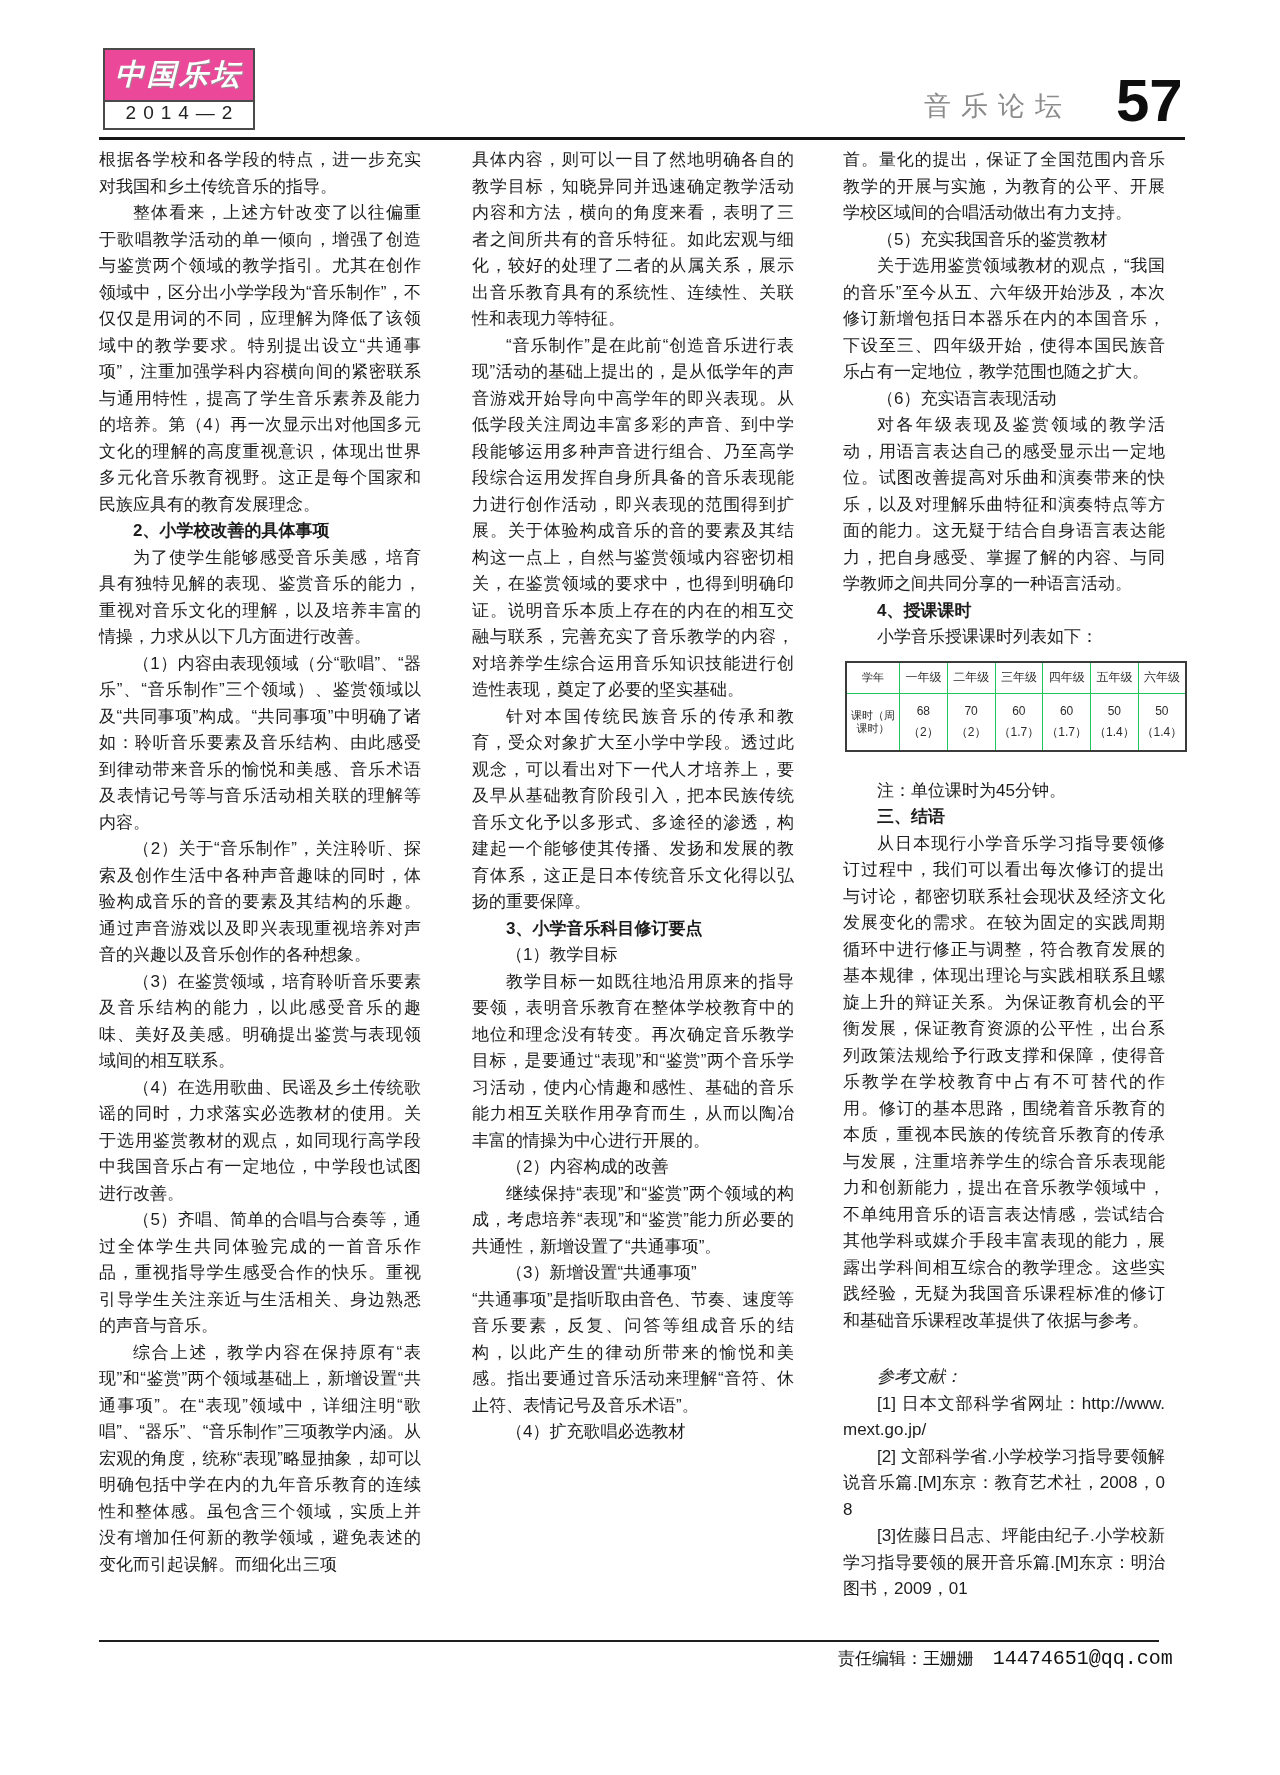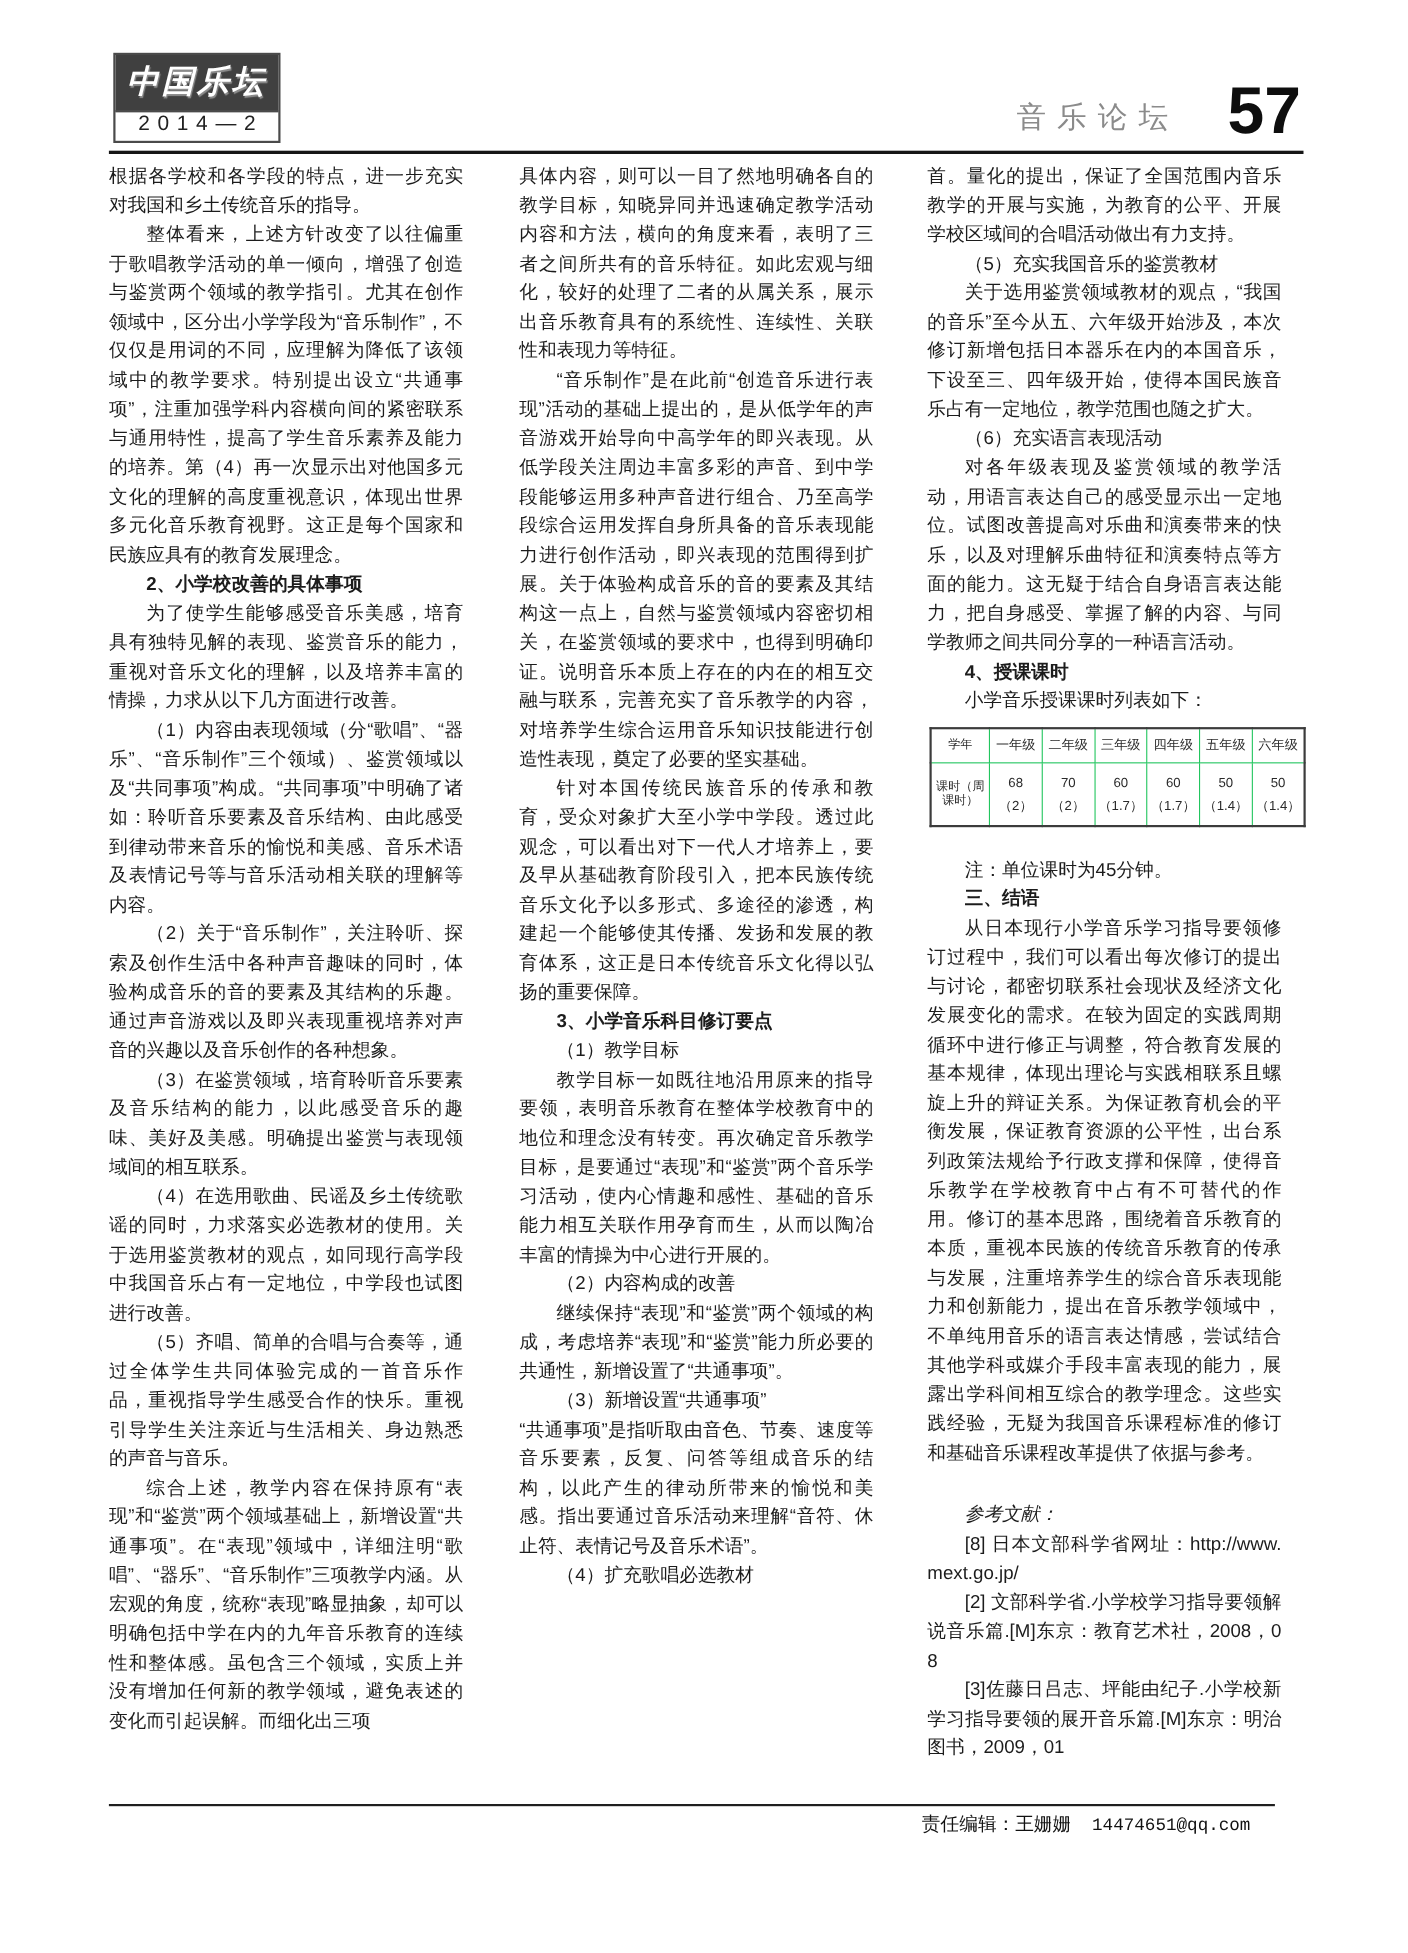--- a/index.html
+++ b/index.html
@@ -5,21 +5,21 @@
   html,body{margin:0;padding:0;}
   body{
     width:1280px;height:1775px;position:relative;background:#ffffff;
     font-family:"Liberation Sans",sans-serif;color:#1c1c1c;
     -webkit-font-smoothing:antialiased;
   }
   .abs{position:absolute;}
 
   
   .logo-box{left:103px;top:48px;width:152px;height:82px;border:2px solid #4a4a4a;box-sizing:border-box;}
-  .logo-top{height:52px;background:#404040;border-bottom:2px solid #4a4a4a;box-sizing:border-box;
+  .logo-top{height:52px;background:#ec4899;border-bottom:2px solid #4a4a4a;box-sizing:border-box;
     display:flex;align-items:center;justify-content:center;
     color:#ffffff;font-family:"DejaVu Serif",serif;font-style:italic;font-weight:bold;
     font-size:29px;letter-spacing:3px;text-shadow:1px 1px 1px #8f8f8f;}
   .logo-bottom{height:22px;display:flex;align-items:center;justify-content:center;
     font-size:19px;letter-spacing:7px;color:#222;padding-left:7px;}
 
   .section-title{left:924px;top:88px;font-size:27px;letter-spacing:10px;color:#8b8b8b;}
   .page-number{left:1116px;top:72px;font-size:60px;line-height:58px;font-weight:bold;color:#0e0e0e;}
   .header-rule{left:99px;top:137px;width:1086px;height:3px;background:#161616;}
 
@@ -41,21 +41,21 @@
     font-weight:normal;font-size:12px;line-height:15px;padding:2px 1px;color:#2a2a2a;
     text-indent:0;}
   .hours-table th{height:26px;}
   .hours-table td{height:52px;vertical-align:middle;}
   .hours-table .rowlabel{width:50px;font-size:11px;line-height:13px;}
   .cell-sub{margin-top:6px;}
 
   
   .footer-rule{left:99px;top:1640px;width:1060px;height:2px;background:#1f1f1f;}
   .footer-text{left:838px;top:1647px;font-size:17px;color:#111;white-space:nowrap;}
-  .footer-text .email{font-family:"Liberation Mono",monospace;font-size:16px;margin-left:14px;}
+  .footer-text .email{font-family:"Liberation Mono",monospace;font-size:20px;margin-left:14px;}
 </style>
 </head>
 <body>
 
 <div class="abs logo-box">
   <div class="logo-top">中国乐坛</div>
   <div class="logo-bottom">2014—2</div>
 </div>
 <div class="abs section-title">音乐论坛</div>
 <div class="abs page-number">57</div>
@@ -135,21 +135,21 @@
         <div class="cell-sub">（1.4）</div>
       </td>
     </tr>
   </tbody>
     </table>
 
   <p class="note">注：单位课时为45分钟。</p>
   <p class="h">三、结语</p>
   <p>从日本现行小学音乐学习指导要领修订过程中，我们可以看出每次修订的提出与讨论，都密切联系社会现状及经济文化发展变化的需求。在较为固定的实践周期循环中进行修正与调整，符合教育发展的基本规律，体现出理论与实践相联系且螺旋上升的辩证关系。为保证教育机会的平衡发展，保证教育资源的公平性，出台系列政策法规给予行政支撑和保障，使得音乐教学在学校教育中占有不可替代的作用。修订的基本思路，围绕着音乐教育的本质，重视本民族的传统音乐教育的传承与发展，注重培养学生的综合音乐表现能力和创新能力，提出在音乐教学领域中，不单纯用音乐的语言表达情感，尝试结合其他学科或媒介手段丰富表现的能力，展露出学科间相互综合的教学理念。这些实践经验，无疑为我国音乐课程标准的修订和基础音乐课程改革提供了依据与参考。</p>
   <p class="refhead">参考文献：</p>
-  <p class="ref">[8] 日本文部科学省网址：http://www.mext.go.jp/</p>
+  <p class="ref">[1] 日本文部科学省网址：http://www.mext.go.jp/</p>
   <p class="ref">[2] 文部科学省.小学校学习指导要领解说音乐篇.[M]东京：教育艺术社，2008，08</p>
   <p class="ref">[3]佐藤日吕志、坪能由纪子.小学校新学习指导要领的展开音乐篇.[M]东京：明治图书，2009，01</p>
 </div>
 
 <div class="abs footer-rule"></div>
 <div class="abs footer-text">
   <span>责任编辑：王姗姗</span>
   <span class="email">14474651@qq.com</span>
 </div>
 

